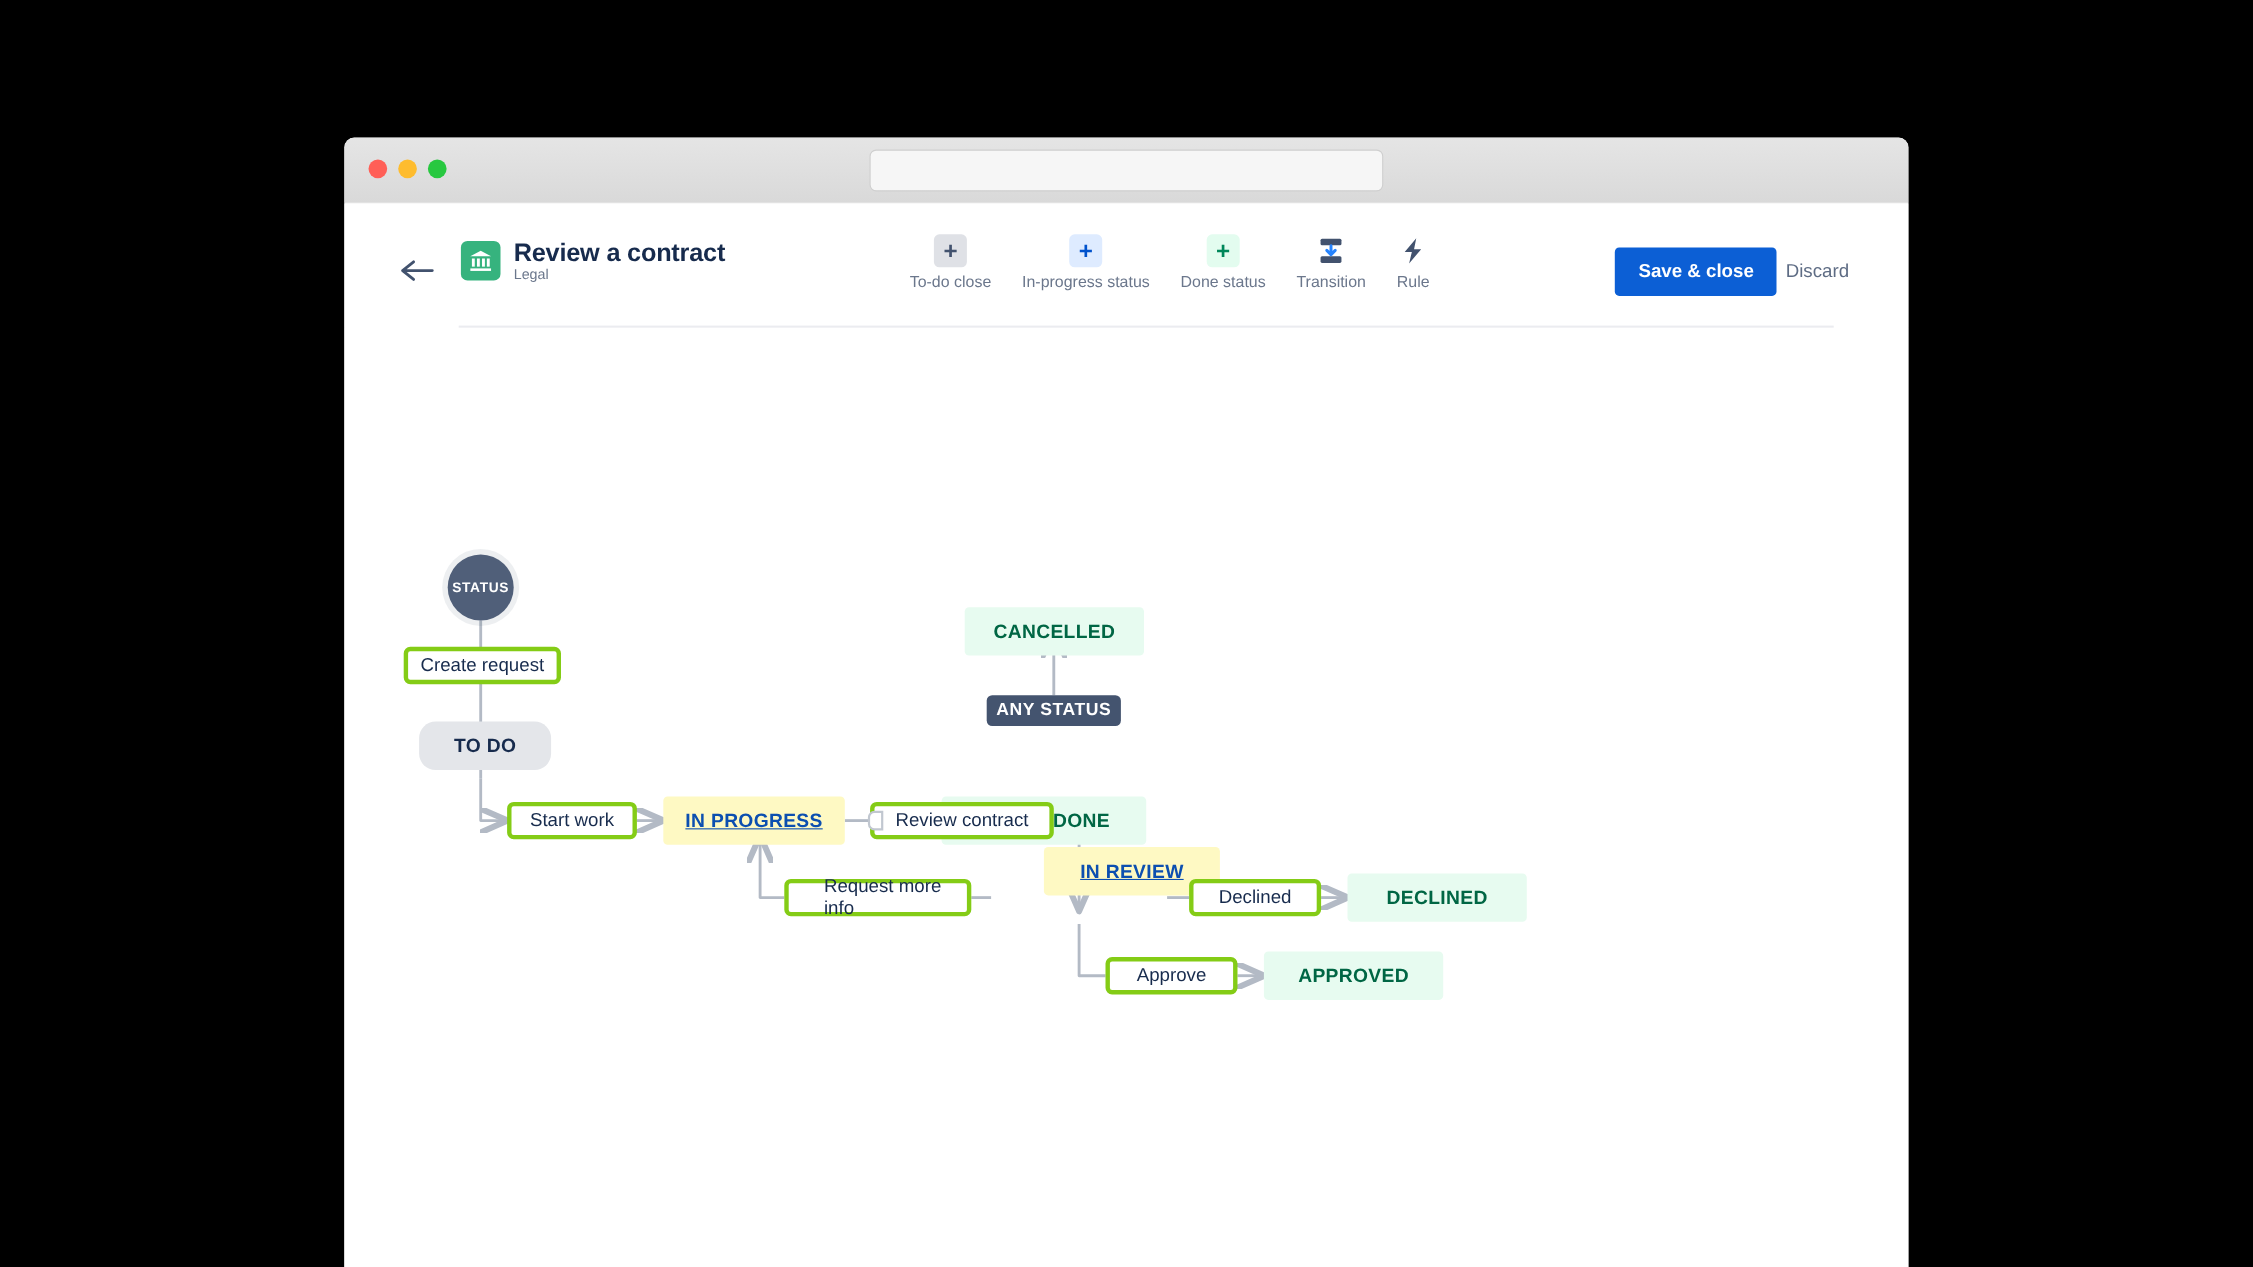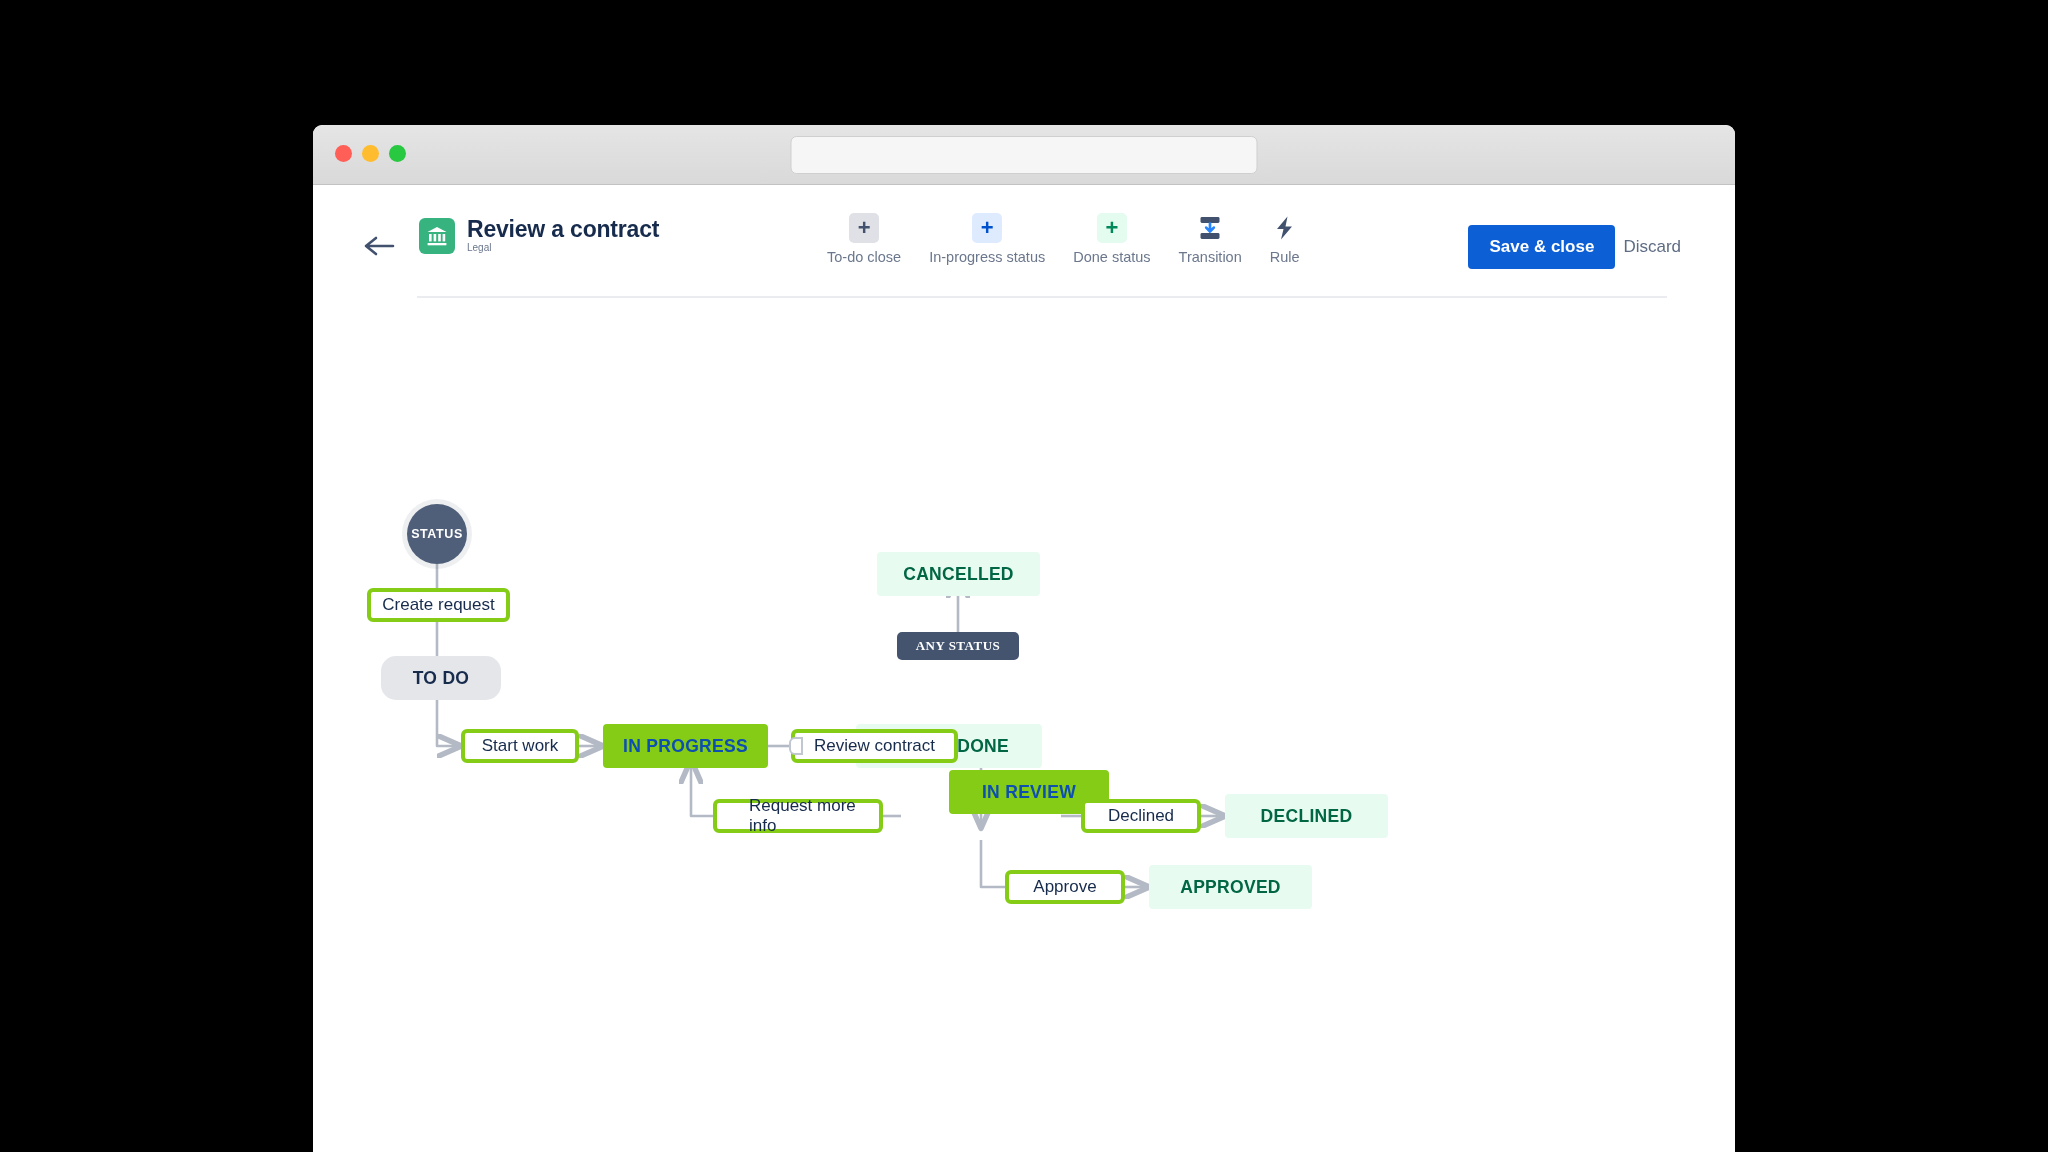--- a/index.html
+++ b/index.html
@@ -69,21 +69,21 @@
   #project-icon {
     width: 36px; height: 36px; border-radius: 6px;
     background: #36b37e;
     display: flex; align-items: center; justify-content: center;
   }
   #project-text { display: flex; flex-direction: column; gap: 1px; }
   #project-title {
     font-size: 23px; font-weight: bold; color: #172b4d;
     letter-spacing: -0.2px; line-height: 1.05;
   }
-  #project-subtitle { font-size: 10px; color: #6b778c; line-height: 1.2; }
+  #project-subtitle { font-size: 13px; color: #6b778c; line-height: 1.2; }
 
   
   #toolbar {
     position: absolute; left: 468px; top: 28px;
     display: flex; align-items: flex-start; gap: 0;
   }
   .tool-item {
     display: flex; flex-direction: column; align-items: center;
     gap: 6px; cursor: pointer; padding: 0 14px;
   }
@@ -129,36 +129,36 @@
   .node {
     position: absolute;
     display: flex; align-items: center; justify-content: center;
     cursor: pointer; user-select: none;
   }
   .status-box {
     border-radius: 4px;
     font-size: 17.5px; font-weight: bold; letter-spacing: 0.3px;
   }
   .status-todo { background: #e4e6ea; color: #172b4d; border-radius: 15px; }
-  .status-prog { background: #84cc16; color: #0c4fb0; }
+  .status-prog { background: #fef9c3; color: #0c4fb0; text-decoration: underline; }
   .status-done { background: #e7fbf0; color: #006644; }
   .transition-box {
     background: #ffffff; border: 4px solid #84cc16;
     border-radius: 6px; font-size: 17px; color: #172b4d;
   }
   #node-start {
     width: 60px; height: 60px; border-radius: 50%;
     background: #505f79; color: #ffffff;
     font-size: 12.5px; font-weight: bold; letter-spacing: 0.6px;
     box-shadow: 0 0 0 5px rgba(80,95,121,0.10);
   }
   #node-any-status {
     background: #44546f; color: #ffffff;
     border-radius: 5px;
-    font-size: 13px; font-weight: bold; letter-spacing: 0.5px; font-family: Liberation Serif, serif;
+    font-size: 16px; font-weight: bold; letter-spacing: 0.5px;
   }
   .stacked::before {
     content: ""; position: absolute;
     left: -6px; top: 4px; bottom: 4px; width: 10px;
     background: #ffffff; border: 2px solid #c1c7d0;
     border-radius: 6px 0 0 6px; z-index: -1;
   }
 </style>
 </head>
 <body>

